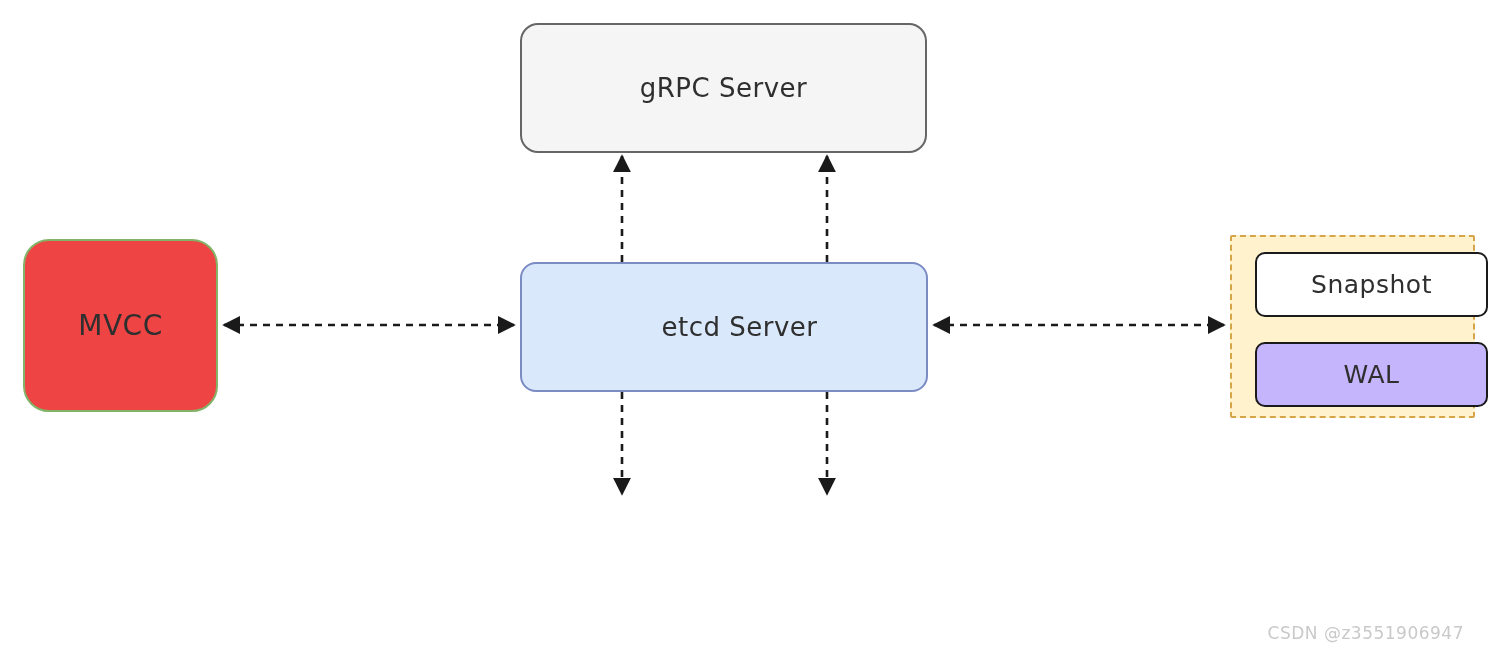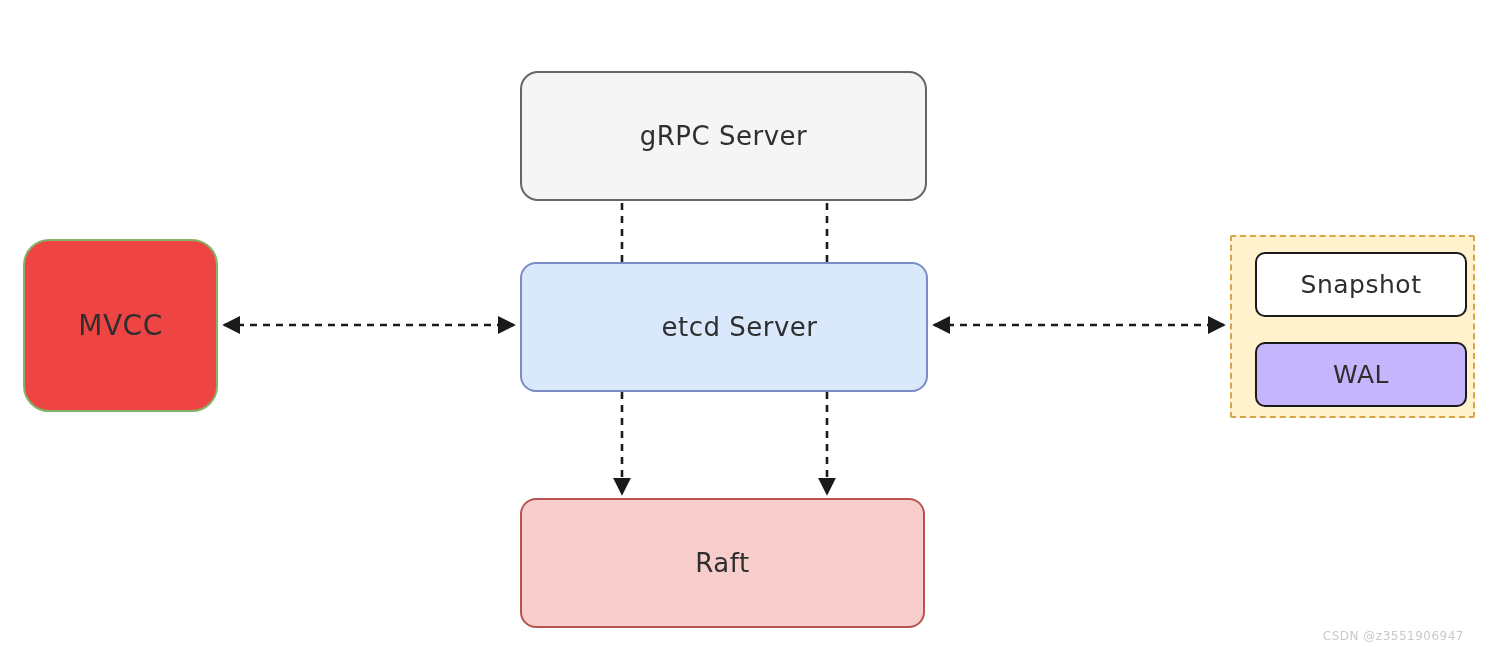--- a/index.html
+++ b/index.html
@@ -37,21 +37,21 @@
     position: absolute;
     left: 1230px; top: 235px; width: 245px; height: 183px;
     box-sizing: border-box;
     border: 2px dashed #d6a54a;
     background: #fff2cc;
     border-radius: 2px;
   }
   .subnode {
     position: absolute;
     left: 23px;
-    width: 212px; height: 65px;
+    width: 233px; height: 65px;
     display: flex;
     align-items: center;
     justify-content: center;
     box-sizing: border-box;
     border: 2px solid #1a1a1a;
     background: #ffffff;
     border-radius: 10px;
     color: #2f2f2f;
     font-size: 25px;
     letter-spacing: 0.5px;
@@ -61,21 +61,21 @@
   .edge {
     fill: none;
     stroke: #1a1a1a;
     stroke-width: 2.6;
     stroke-dasharray: 7 6;
   }
   .watermark {
     position: absolute;
     right: 38px;
     bottom: 4px;
-    font-size: 12px;
+    font-size: 17px;
     color: #c9c9c9;
     text-shadow: 1px 1px 0 rgba(255,255,255,0.95);
     letter-spacing: 0.5px;
   }
 </style>
 </head>
 <body>
 
 <div class="canvas">
 
@@ -86,35 +86,32 @@
       </marker>
     </defs>
     <path class="edge" d="M 622 262 L 622 156" marker-end="url(#arrow)" style="stroke: rgb(26, 26, 26);"></path>
     <path class="edge" d="M 827 262 L 827 156" marker-end="url(#arrow)" style="stroke: rgb(26, 26, 26);"></path>
     <path class="edge" d="M 622 392 L 622 494" marker-end="url(#arrow)" style="stroke: rgb(26, 26, 26);"></path>
     <path class="edge" d="M 827 392 L 827 494" marker-end="url(#arrow)" style="stroke: rgb(26, 26, 26);"></path>
     <path class="edge" d="M 224 325 L 514 325" marker-start="url(#arrow)" marker-end="url(#arrow)" style="stroke: rgb(26, 26, 26);"></path>
     <path class="edge" d="M 934 325 L 1224 325" marker-start="url(#arrow)" marker-end="url(#arrow)" style="stroke: rgb(26, 26, 26);"></path>
   </svg>
 
-  <div class="node node-grpc" style="background: rgb(245, 245, 245); border-color: rgb(102, 102, 102); margin-top: 48px;">
+  <div class="node node-grpc" style="background: rgb(245, 245, 245); border-color: rgb(102, 102, 102);">
     <span>gRPC Server</span>
   </div>
 
   <div class="node node-etcd" style="background: rgb(218, 232, 252); border-color: rgb(123, 140, 196); padding-left: 31px;">
     <span>etcd Server</span>
   </div>
 
   <div class="node node-mvcc" style="background: #ef4444; border-color: rgb(130, 179, 102);">
     <span>MVCC</span>
   </div>
 
-  <div class="node node-raft" style="background: rgb(248, 206, 204); border-color: rgb(184, 84, 80);">
-    <span>Raft</span>
-  </div>
 
   <div class="group-storage" style="background: rgb(255, 242, 204); border-color: rgb(214, 165, 74);">
     <div class="subnode subnode-snapshot" style="background: rgb(255, 255, 255); border-color: rgb(26, 26, 26);">
       <span>Snapshot</span>
     </div>
     <div class="subnode subnode-wal" style="background: #c4b5fd; border-color: rgb(26, 26, 26);">
       <span>WAL</span>
     </div>
   </div>
 

